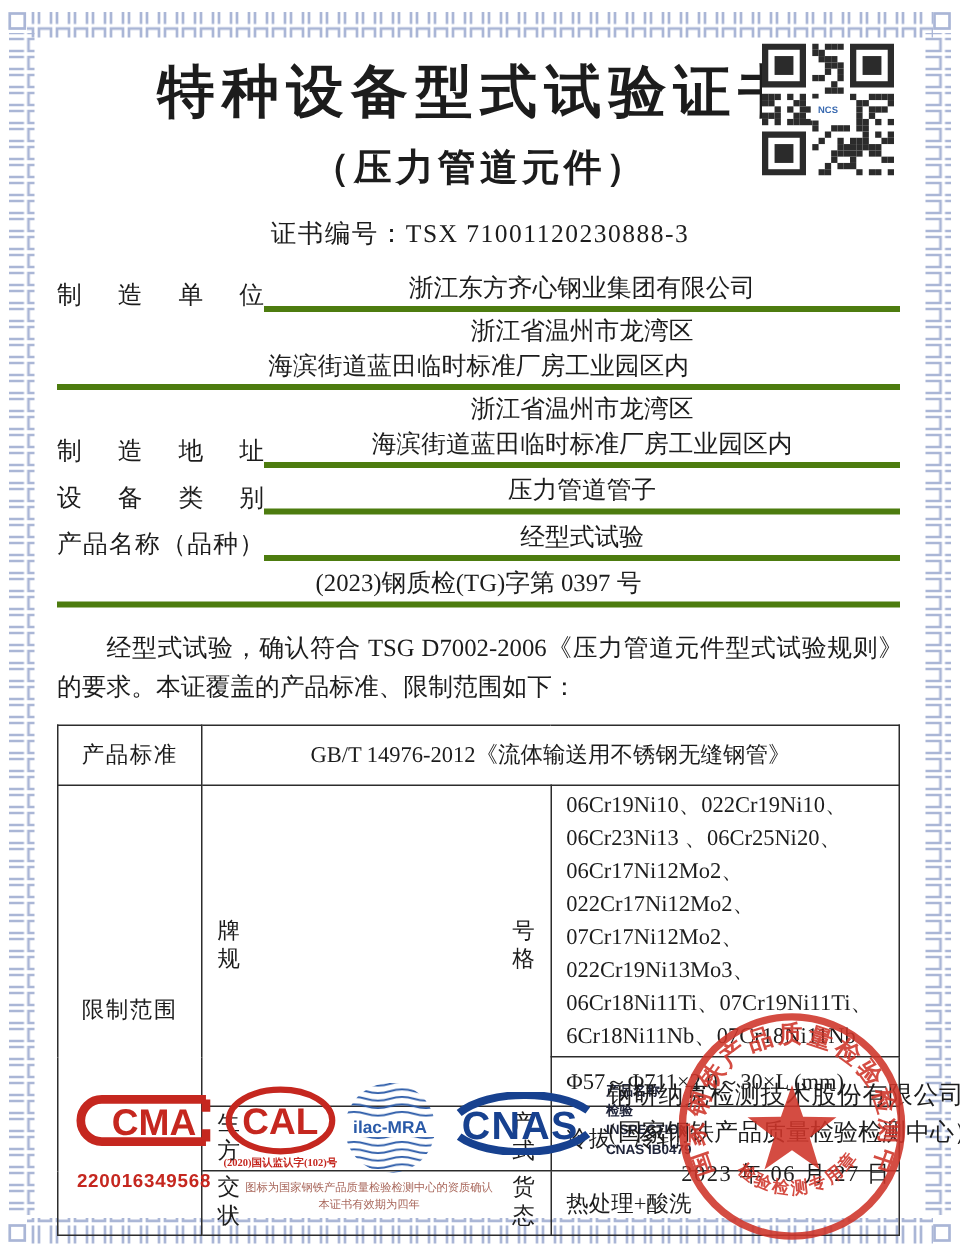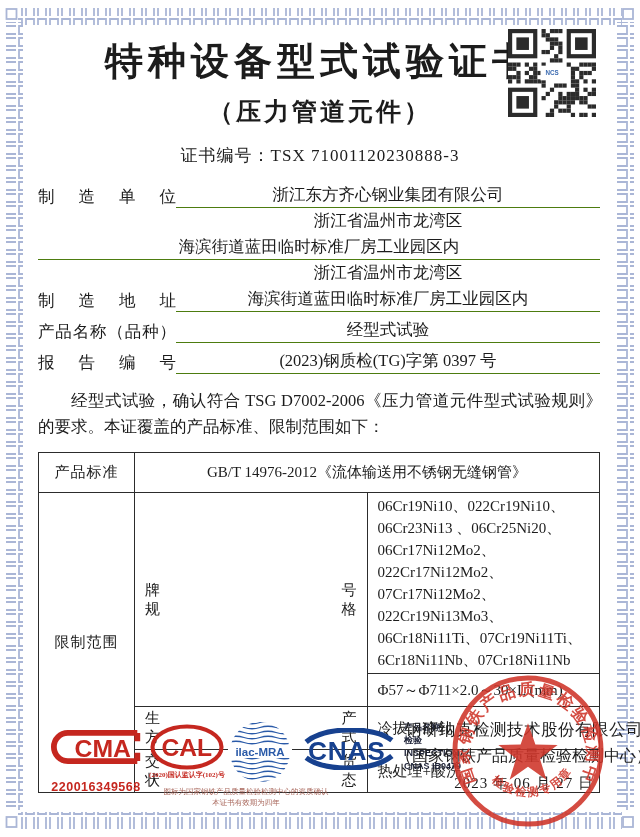--- a/index.html
+++ b/index.html
@@ -16,21 +16,21 @@
   .subtitle{margin-top:8px;text-align:center;font-size:25px;font-weight:bold;letter-spacing:3px;}
   .qr{position:absolute;top:29px;right:44px;width:88px;height:88px;}
   .certno{margin-top:16px;text-align:center;font-size:17px;letter-spacing:1px;}
 
   
   .fields{margin:14px 40px 0 38px;}
   .frow{display:flex;align-items:flex-end;height:27px;}
   .frow.mid{height:25px;}
   .flabel{width:138px;font-size:16.5px;text-align:justify;text-align-last:justify;white-space:nowrap;}
   .fvalue{flex:1;text-align:center;font-size:16.5px;padding-bottom:1px;}
-  .u{border-bottom:1px solid #4d7c0f;margin-top:22px;}
+  .u{border-bottom:4px solid #4d7c0f;margin-top:22px;}
 
   
   .statement{margin:14px 38px 12px 38px;font-size:16.5px;line-height:26px;text-indent:2em;text-align:justify;}
 
   
   .spec-table{margin:11px 0 12px 38px;border-collapse:collapse;width:562px;table-layout:fixed;}
   .spec-table td{border:1.5px solid #2c2c2c;font-size:15px;padding:2px 6px;vertical-align:middle;}
   .spec-table .c1{width:83px;text-align:center;letter-spacing:1px;}
   .spec-table .c2{width:58px;text-align:center;}
   .spec-table .val{padding-left:10px;}
@@ -246,25 +246,28 @@
     </div>
     <div class="frow mid">
       <span class="flabel"></span>
       <span class="fvalue">浙江省温州市龙湾区</span>
     </div>
     <div class="frow">
       <span class="flabel">制 造 地 址</span>
       <span class="fvalue u">海滨街道蓝田临时标准厂房工业园区内</span>
     </div>
     <div class="frow" style="margin-top:4px">
+      <span class="flabel">设 备 类 别</span>
+      <span class="fvalue u">压力管道管子</span>
+    </div>
+    <div class="frow" style="margin-top:4px">
       <span class="flabel">产品名称（品种）</span>
       <span class="fvalue u">经型式试验</span>
     </div>
     <div class="frow" style="margin-top:4px">
-      <span class="flabel">报 告 编 号</span>
       <span class="fvalue u">(2023)钢质检(TG)字第 0397 号</span>
     </div>
   </div>
 
   <p class="statement">经型式试验，确认符合 TSG D7002-2006《压力管道元件型式试验规则》的要求。本证覆盖的产品标准、限制范围如下：</p>
 
   <table class="spec-table">
     <tbody>
         <tr class="r-std">
       <td class="c1">产品标准</td>

